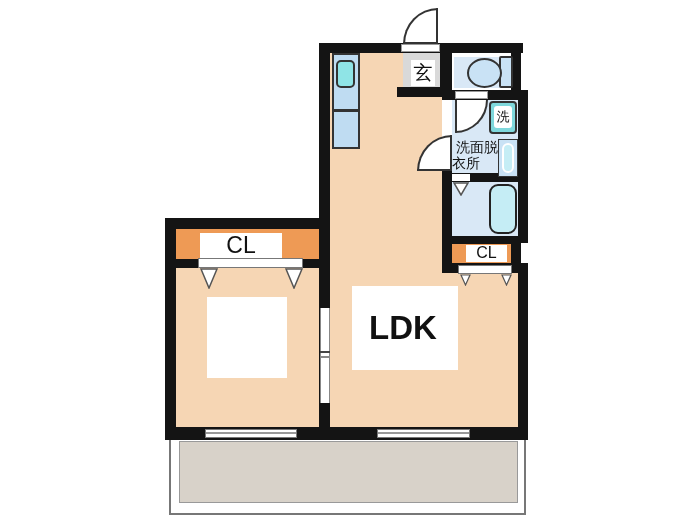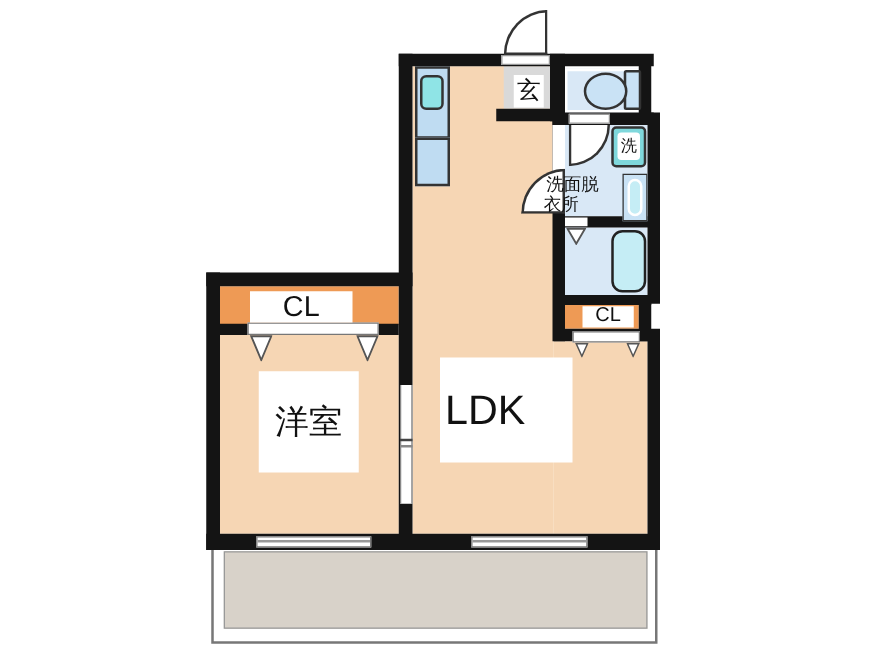--- a/index.html
+++ b/index.html
@@ -109,35 +109,34 @@
 
   <div class="abs" style="left:498px;top:139px;width:20px;height:38px;background:var(--fixture-blue);border:1px solid #333;"></div>
   <div class="abs" style="left:502px;top:143px;width:12px;height:30px;background:var(--tub-cyan);border:2px solid #fff;border-radius:7px;"></div>
 
   <div class="abs" style="left:489px;top:184px;width:28px;height:50px;background:var(--tub-cyan);border:2px solid #222;border-radius:9px;"></div>
 
   <div class="abs labelbox" style="left:411px;top:60px;width:24px;height:26px;font-size:19px;">
     <span>玄</span>
   </div>
 
-  <div class="abs labelbox" style="left:435px;top:137px;width:46px;height:36px;font-size:14px;background:transparent;">
+  <div class="abs labelbox" style="left:452px;top:137px;width:46px;height:36px;font-size:14px;background:transparent;align-items:flex-end;">
     <span>洗面脱</span>
     <span style="align-self:flex-start;">衣所</span>
   </div>
 
   <div class="abs labelbox" style="left:200px;top:233px;width:82px;height:25px;font-size:23px;">
     <span>CL</span>
   </div>
 
   <div class="abs labelbox" style="left:466px;top:245px;width:41px;height:17px;font-size:16px;">
     <span>CL</span>
   </div>
 
   <div class="abs labelbox" style="left:207px;top:297px;width:80px;height:81px;font-size:27px;line-height:1.4;">
-    <span>洋室</span>
   </div>
 
   <div class="abs labelbox" style="left:352px;top:286px;width:106px;height:84px;font-size:33px;line-height:1.25;">
-    <span style="align-self:flex-start;padding-left:4px;">LDK</span>
+    <span style="align-self:flex-start;padding-left:17px;font-weight:bold;">LDK</span>
   </div>
 
 
 </div>
 
 </body></html>

